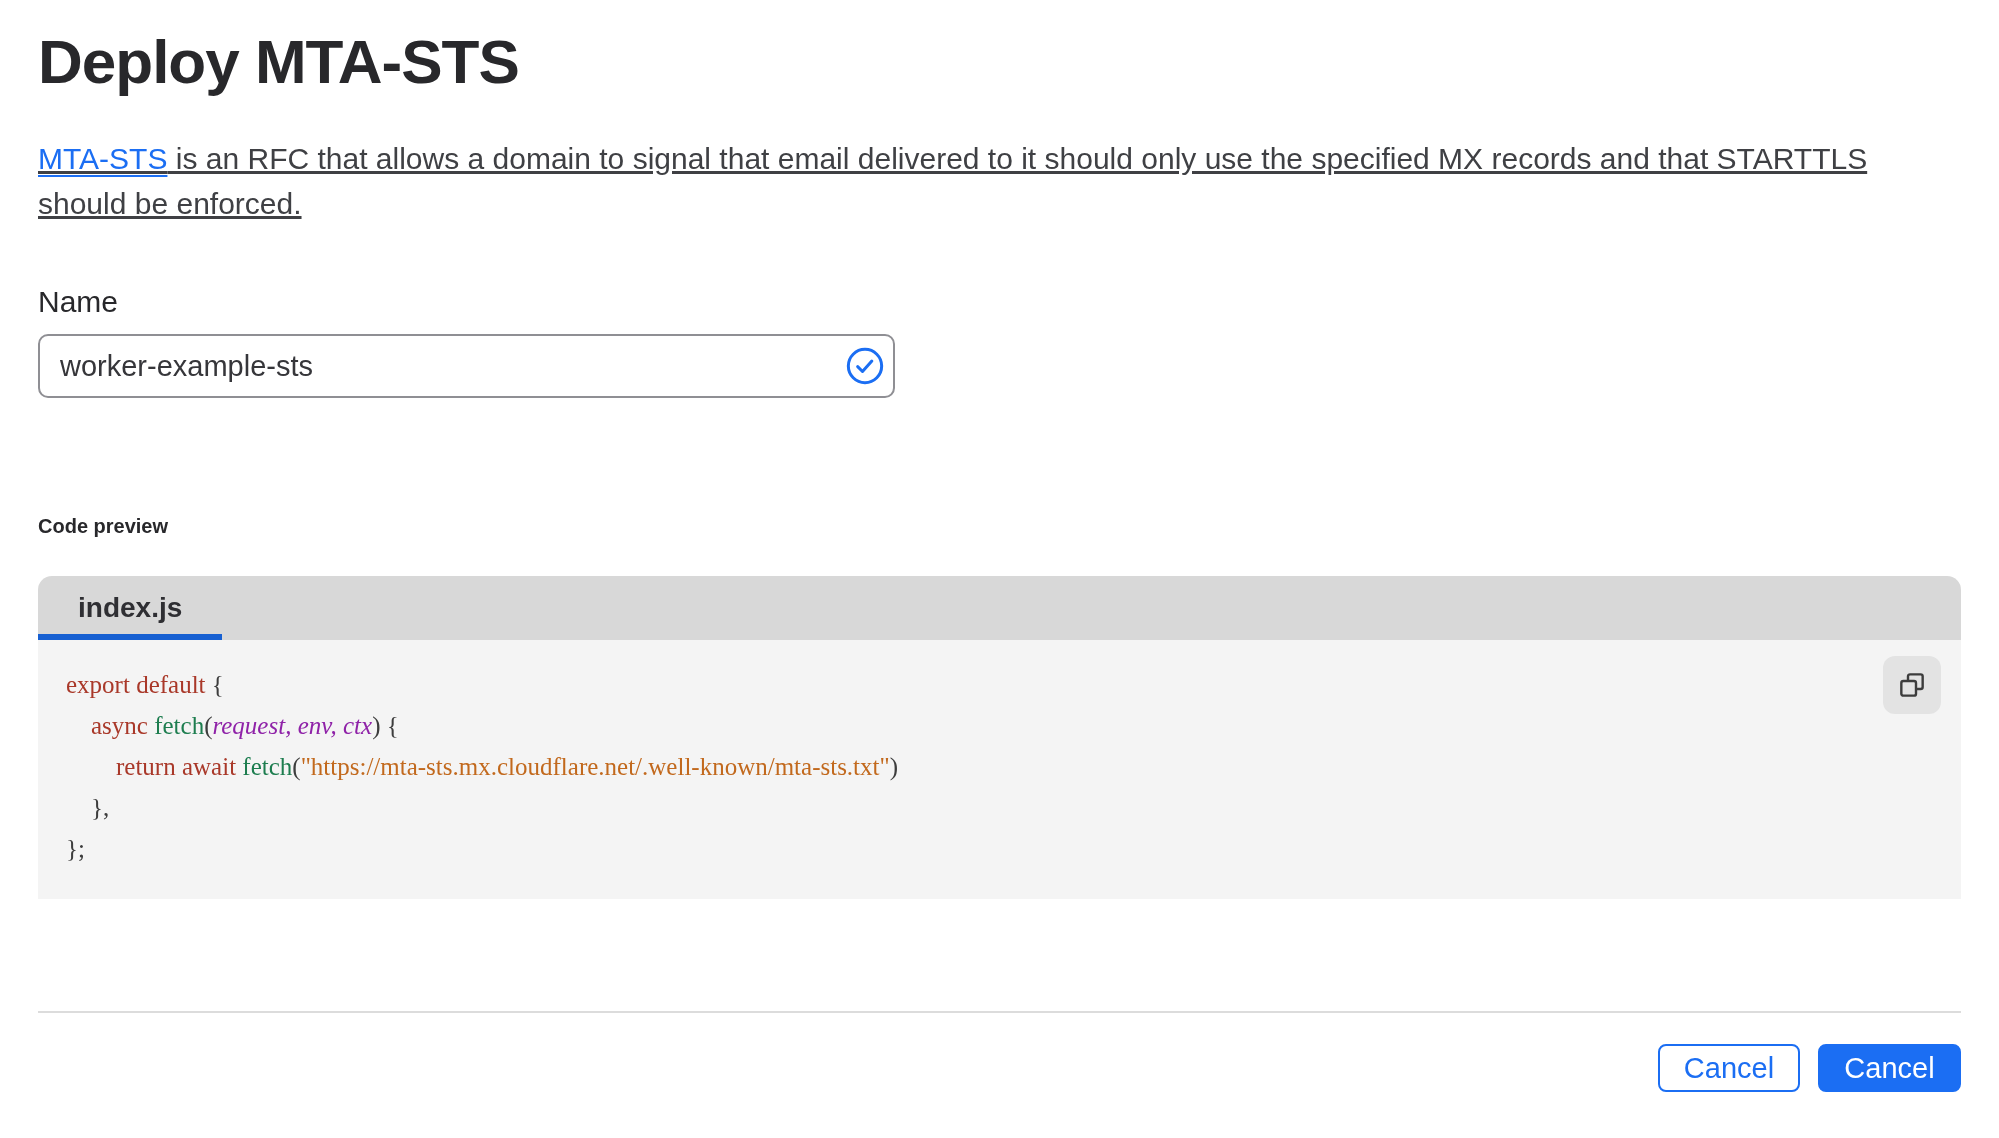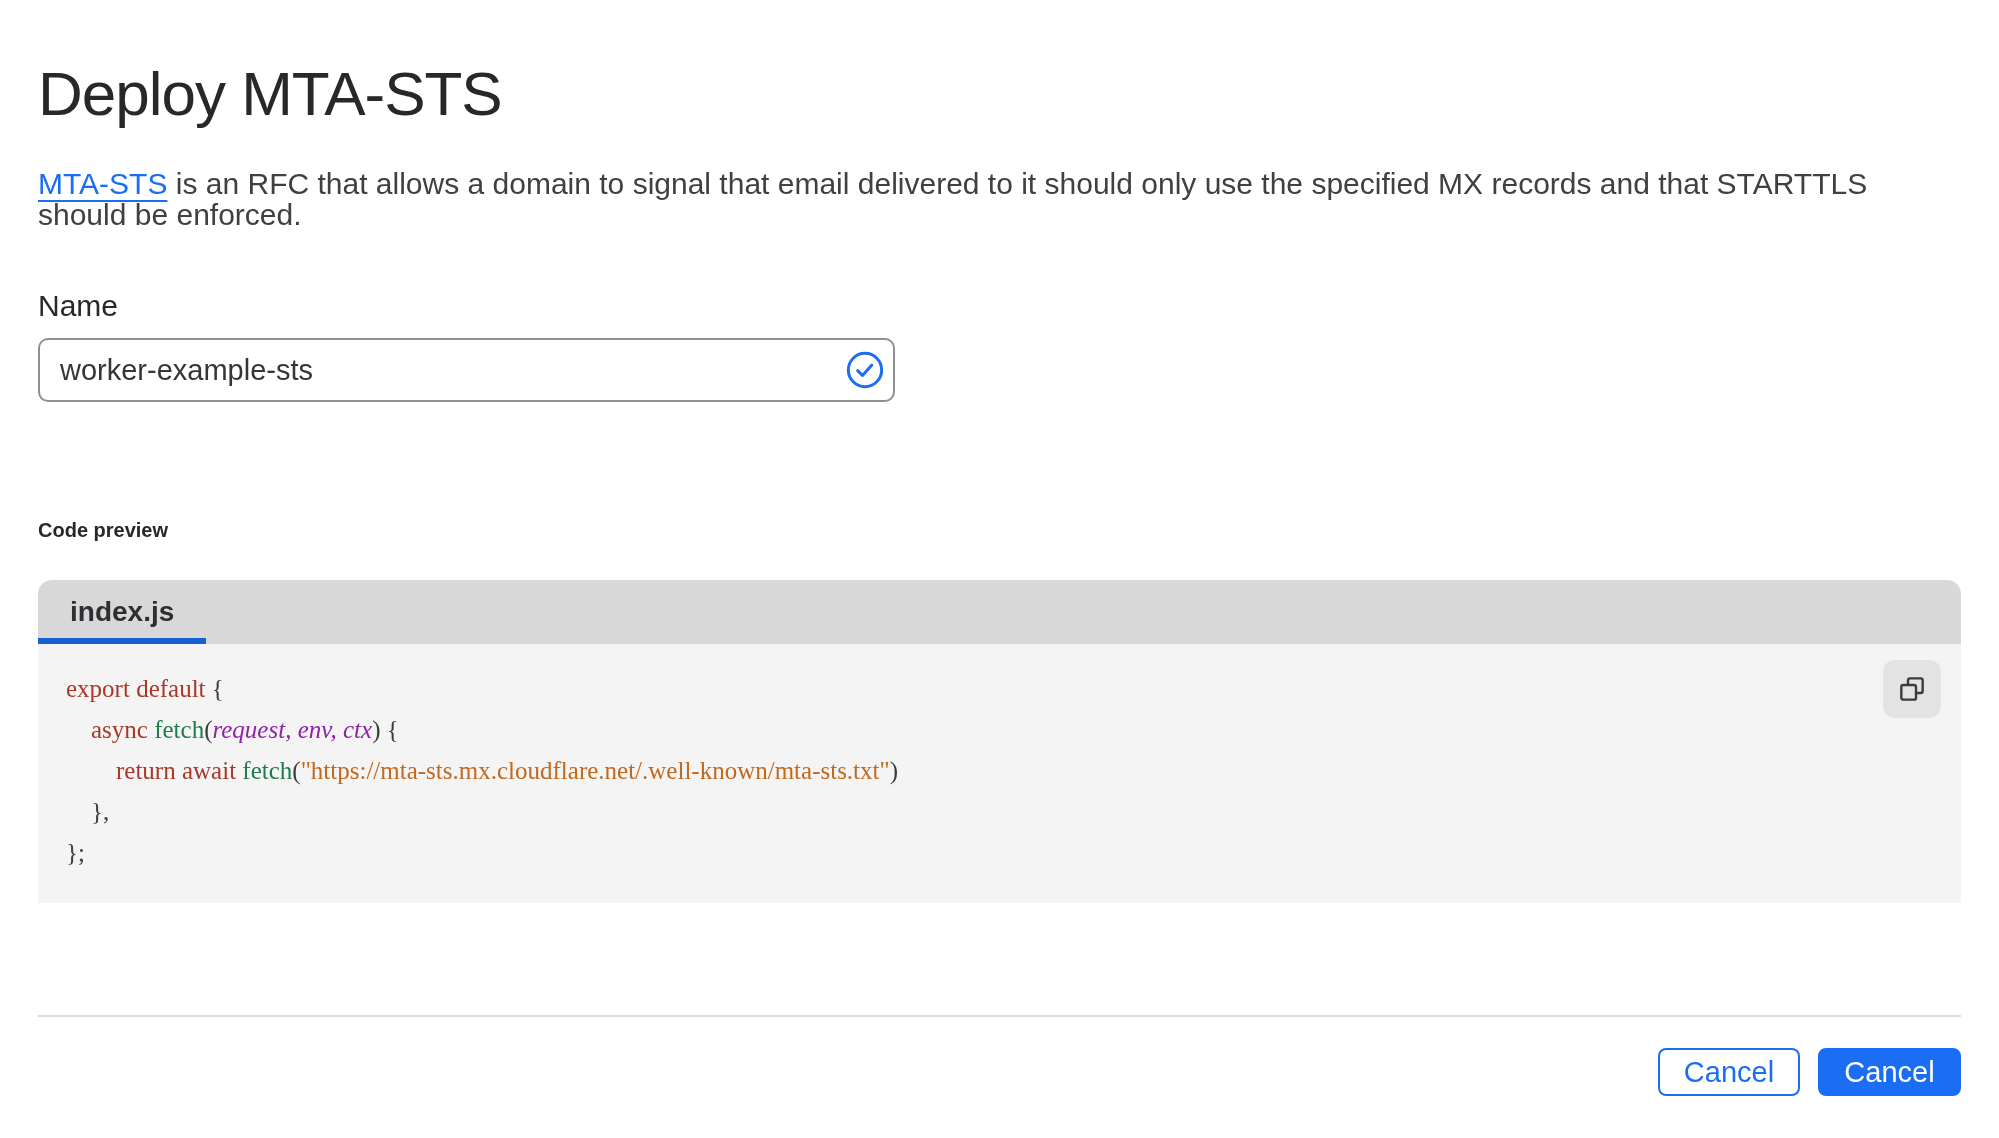--- a/index.html
+++ b/index.html
@@ -14,29 +14,30 @@
   *{box-sizing:border-box;margin:0;padding:0;}
   html,body{background:#ffffff;}
   body{
     width:1999px;height:1138px;overflow:hidden;
     font-family:"Liberation Sans",sans-serif;
     color:#2d2d30;
   }
   .page{width:1999px;height:1138px;padding:0 38px;}
 
   .page-title{
-    margin-top:58px;
-    font-size:62px;line-height:72px;font-weight:400;
+    margin-top:26px;
+    font-size:62px;line-height:72px;font-weight:700;
     color:#28282b;letter-spacing:-1px;
   }
 
   .description{
     margin-top:38px;
-    font-size:30px;line-height:31px;color:#3f4044;
+    font-size:30px;line-height:45px;color:#3f4044;
     max-width:1905px;
+    text-decoration:underline;
   }
   .description a{
     color:var(--accent);text-decoration:underline;
     text-underline-offset:6px;text-decoration-thickness:2px;
     cursor:pointer;
   }
 
   .field-label{
     margin-top:58px;
     font-size:30px;line-height:36px;font-weight:400;color:#28282b;
@@ -62,21 +63,21 @@
   }
 
   .code-panel{margin-top:32px;width:1923px;}
   .tab-bar{
     height:64px;background:#d8d8d8;
     border-radius:14px 14px 0 0;
     display:flex;align-items:stretch;
   }
   .tab{
     position:relative;display:flex;align-items:center;
-    padding:0 32px;cursor:pointer;
+    padding:0 40px;cursor:pointer;
   }
   .tab-label{font-size:28px;font-weight:700;color:#2f2f33;}
   .tab-indicator{
     position:absolute;left:0;right:0;bottom:0;height:6px;
     background:var(--tab-indicator);
   }
   .code-area{
     position:relative;background:#f4f4f4;
     padding:24px 0 30px 28px;
     min-height:257px;

